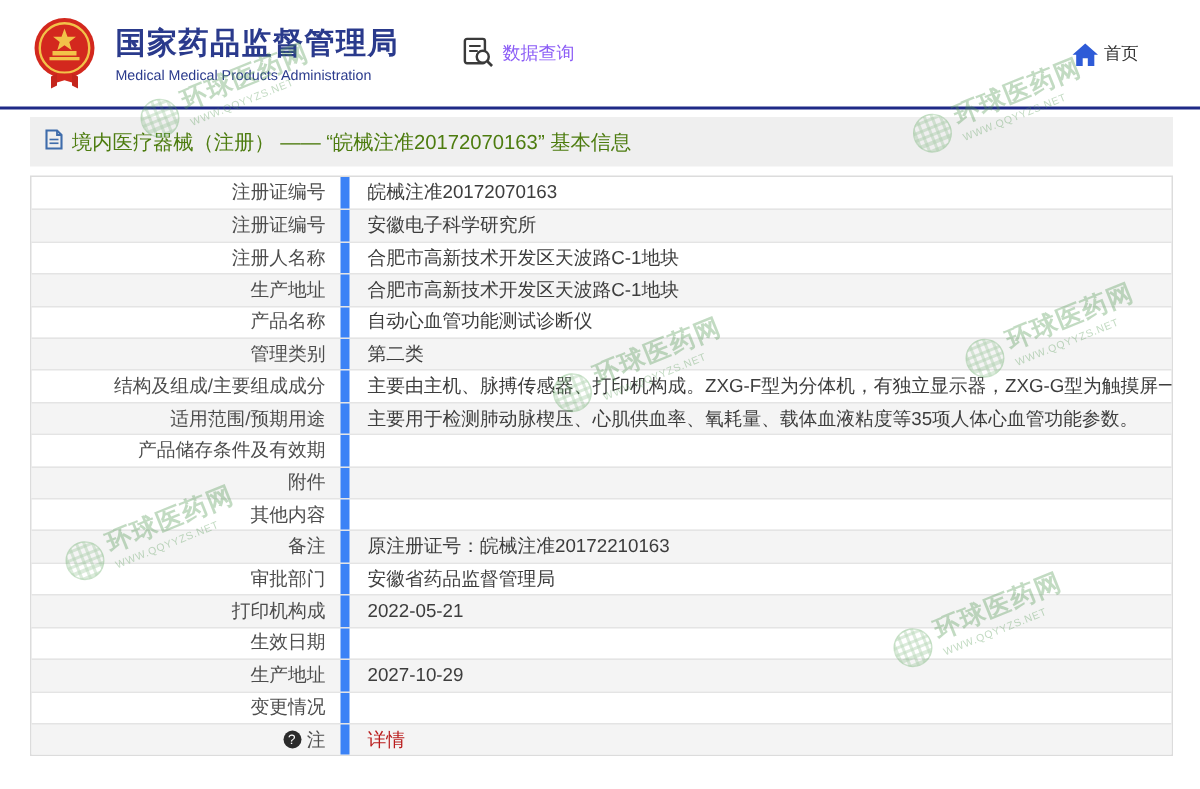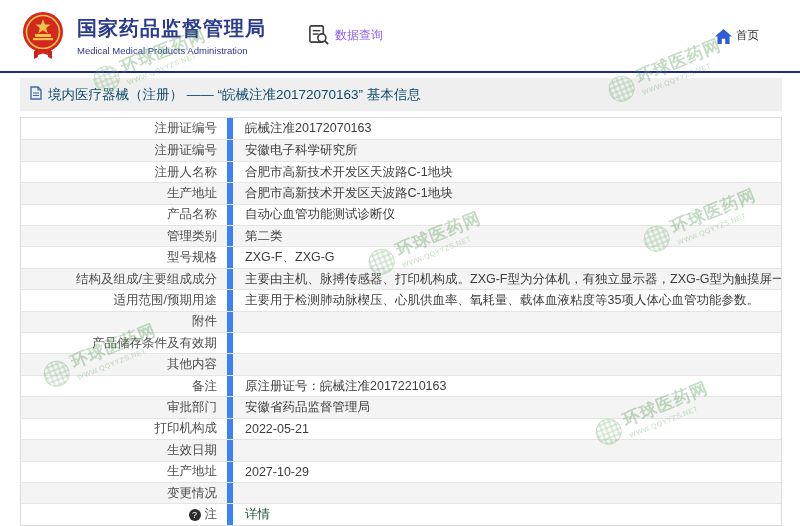--- a/index.html
+++ b/index.html
@@ -17,33 +17,33 @@
   .dq { display:flex; align-items:center; gap:6px; margin-left:42px;
     font-size:12px; color:#8b5cf6; cursor:pointer; }
   .nav { margin-left:auto; display:flex; gap:16px; }
   .nav a { display:flex; flex-direction:row; align-items:center; gap:3px;
     width:72px; text-decoration:none; color:#333; font-size:11.5px; cursor:pointer; }
   .nav .ic { height:18px; display:flex; align-items:flex-end; }
 
   
   .breadcrumb { margin:5px 18px 0 20px; height:33px; background:#efefef;
     display:flex; align-items:center; gap:6px; padding-left:10px;
-    font-size:13.5px; color:#0c4a6e; }
+    font-size:13.5px; color:#4d7c0f; }
 
   
   .table { margin:6px 18px 0 20px; border:1px solid #dcdcdc; background:#fff; }
   .row { display:flex; height:21.42px; font-size:12.5px; }
   .row:nth-child(even) { background:#f4f4f4; }
   .row + .row { border-top:1px solid #e4e4e4; }
   .cell-label { width:212px; flex:0 0 212px; display:flex; align-items:center;
     justify-content:flex-end; gap:4px; padding-right:10px; color:#4d4d4d;
     border-right:6px solid #3b82f6; white-space:nowrap; }
   .cell-value { flex:1; display:flex; align-items:center; padding-left:12px;
     color:#3d3d3d; white-space:nowrap; overflow:hidden; }
-  .cell-value a { color:#14532d; text-decoration:none; cursor:pointer; }
+  .cell-value a { color:#b91c1c; text-decoration:none; cursor:pointer; }
   .note-ic { width:12px; height:12px; border-radius:50%; background:#2b2b2b;
     color:#fff; font-size:9px; line-height:12px; text-align:center; display:inline-block; }
 
   
   .wm { position:absolute; display:flex; align-items:center; gap:5px;
     transform:rotate(-22deg); opacity:.38; pointer-events:none; z-index:6; }
   .wm-globe { width:26px; height:26px; border-radius:50%;
     border:1px solid rgba(80,160,80,.7);
     background:
       repeating-linear-gradient(0deg, rgba(85,160,85,.55) 0 2px, transparent 2px 5px),
@@ -157,53 +157,45 @@
       <div class="row">
         <div class="cell-label">
           <span>管理类别</span>
         </div>
         <div class="cell-value">
           <span>第二类</span>
         </div>
       </div>
       <div class="row">
         <div class="cell-label">
-          <span>型号规格</span>
-        </div>
-        <div class="cell-value">
-          <span>ZXG-F、ZXG-G</span>
-        </div>
-      </div>
-      <div class="row">
-        <div class="cell-label">
           <span>结构及组成/主要组成成分</span>
         </div>
         <div class="cell-value">
           <span>主要由主机、脉搏传感器、打印机构成。ZXG-F型为分体机，有独立显示器，ZXG-G型为触摸屏一体化机。</span>
         </div>
       </div>
       <div class="row">
         <div class="cell-label">
           <span>适用范围/预期用途</span>
         </div>
         <div class="cell-value">
           <span>主要用于检测肺动脉楔压、心肌供血率、氧耗量、载体血液粘度等35项人体心血管功能参数。</span>
         </div>
       </div>
       <div class="row">
         <div class="cell-label">
+          <span>产品储存条件及有效期</span>
+        </div>
+        <div class="cell-value">
+          <span></span>
+        </div>
+      </div>
+      <div class="row">
+        <div class="cell-label">
           <span>附件</span>
-        </div>
-        <div class="cell-value">
-          <span></span>
-        </div>
-      </div>
-      <div class="row">
-        <div class="cell-label">
-          <span>产品储存条件及有效期</span>
         </div>
         <div class="cell-value">
           <span></span>
         </div>
       </div>
       <div class="row">
         <div class="cell-label">
           <span>其他内容</span>
         </div>
         <div class="cell-value">

